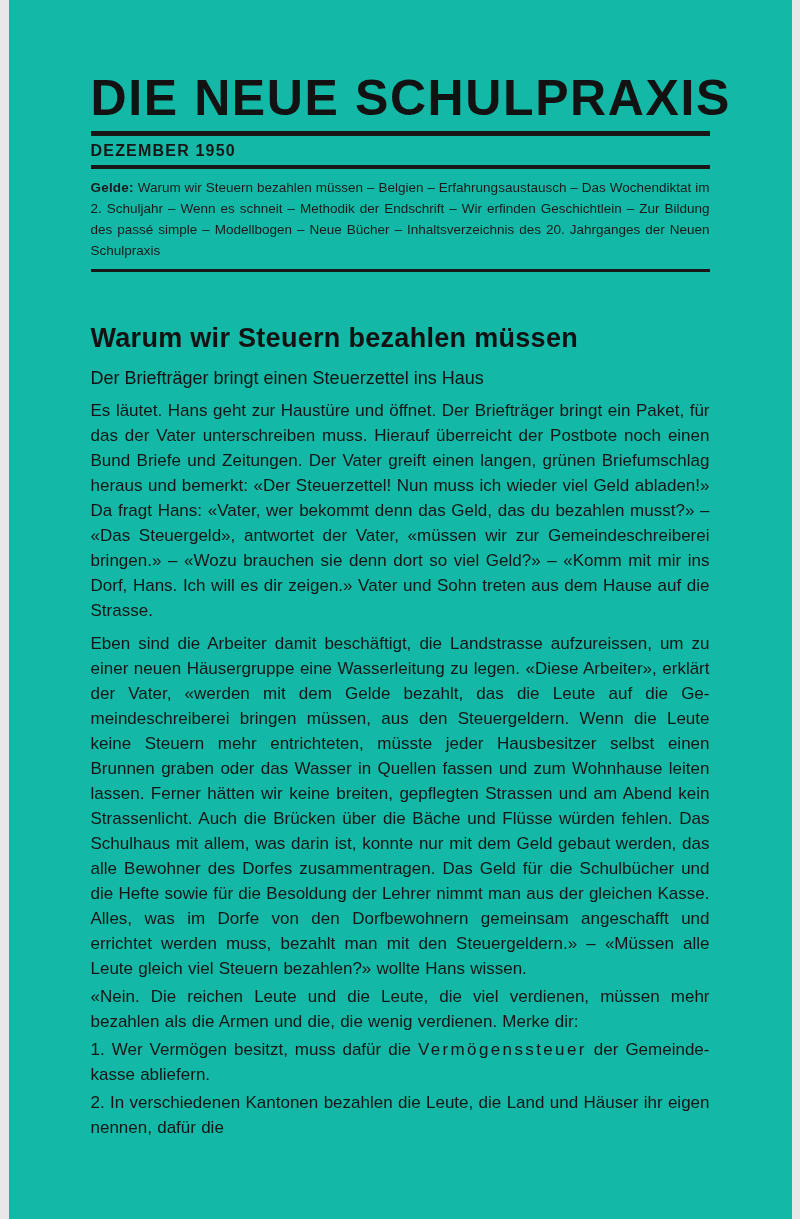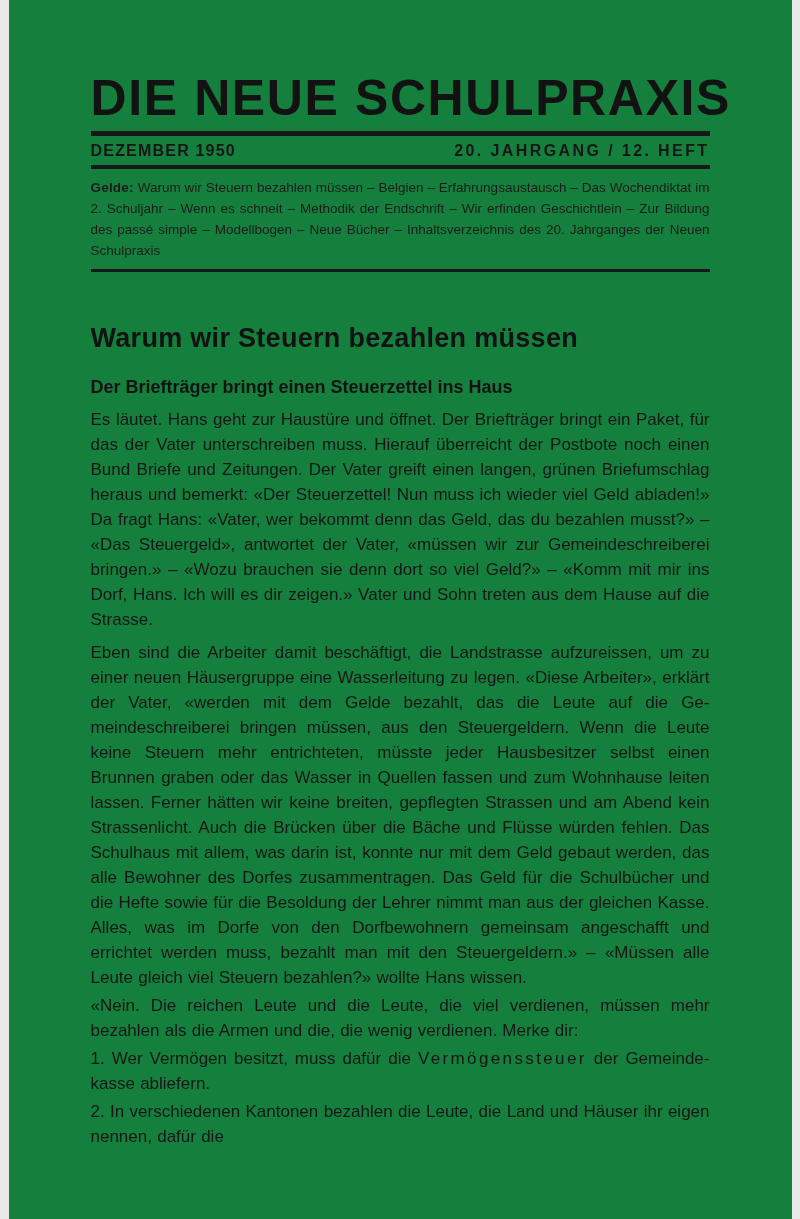--- a/index.html
+++ b/index.html
@@ -5,21 +5,21 @@
   html, body {
     margin: 0;
     padding: 0;
     background: #e8e8e8;
   }
   .page {
     position: relative;
     width: 783px;
     height: 1219px;
     margin: 0 auto;
-    background: #15803d;
+    background: #14b8a6;
     color: #161616;
     font-family: "Liberation Sans", sans-serif;
     box-sizing: border-box;
     padding: 72px 82px 0 82px;
     overflow: hidden;
   }
   
   .m-title {
     font-weight: 700;
     font-size: 50px;
@@ -66,24 +66,24 @@
     letter-spacing: 0.3px;
     color: #121212;
   }
   .byline {
     margin: 13px 0 0 0;
     font-size: 17px;
     line-height: 21px;
     font-weight: 400;
   }
   .section-heading {
-    margin: 21px 0 0 0;
+    margin: 12px 0 0 0;
     font-size: 18px;
     line-height: 23px;
-    font-weight: 700;
+    font-weight: 400;
     color: #121212;
   }
   .body-p {
     margin: 8px 0 0 0;
     font-size: 17px;
     line-height: 25px;
     text-align: justify;
     word-spacing: 0.5px;
   }
   .body-p.tight { margin-top: 3px; }
@@ -95,21 +95,20 @@
 
 <div class="page">
 
   <header>
     <div class="m-title">DIE NEUE SCHULPRAXIS</div>
 
     <div class="rule rule-1"></div>
 
     <div class="issue-row">
       <span class="issue-date">DEZEMBER 1950</span>
-      <span class="volume-heft">20. JAHRGANG / 12. HEFT</span>
     </div>
 
     <div class="rule rule-2"></div>
 
     <p class="inhalt"><b>Gelde:</b> <span>Warum wir Steuern bezahlen müssen – Belgien – Erfahrungsaustausch – Das Wochendiktat im 2. Schuljahr – Wenn es schneit – Methodik der Endschrift – Wir erfinden Geschichtlein – Zur Bildung des passé simple – Modellbogen – Neue Bücher – Inhaltsverzeichnis des 20. Jahrganges der Neuen Schulpraxis</span></p>
 
     <div class="rule rule-3"></div>
   </header>
 
   <article>

